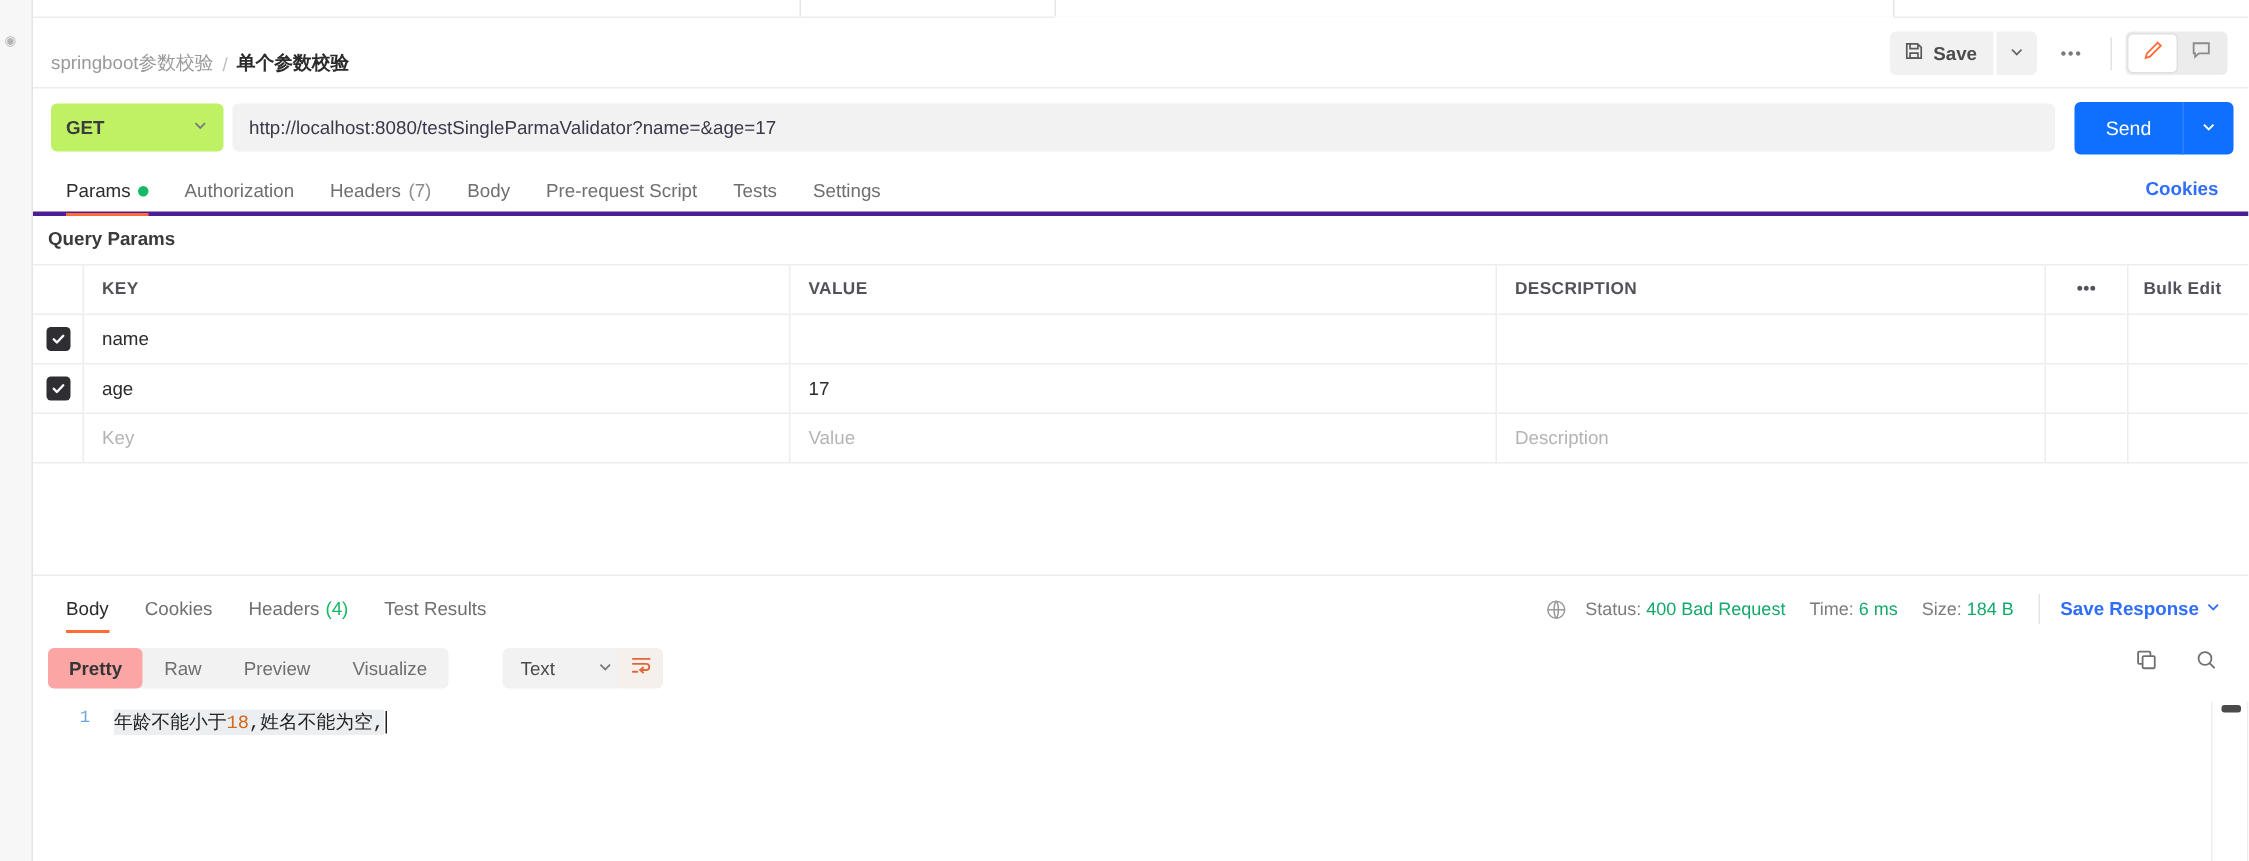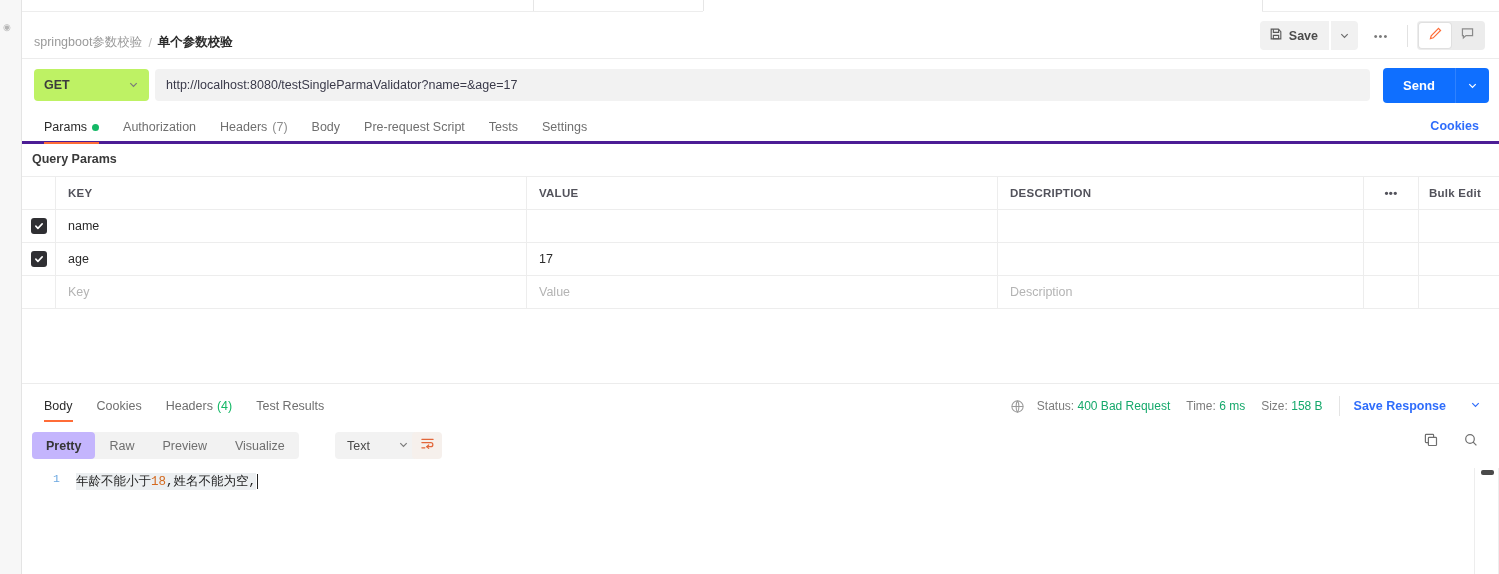--- a/index.html
+++ b/index.html
@@ -47,21 +47,21 @@
   .urlrow { position:absolute; left:22px; top:60px; width:1477px; height:50px; background:#fff; }
   .method { position:absolute; left:12px; top:9px; width:115px; height:32px; background:#bef264; border-radius:4px;
             display:flex; align-items:center; justify-content:space-between; padding:0 10px; cursor:pointer; }
   .method .m-label { font-size:12.5px; font-weight:bold; color:#3c3c3c; }
   .urlbox { position:absolute; left:133px; top:9px; width:1215px; height:32px; background:#f2f2f2; border-radius:4px;
             display:flex; align-items:center; padding:0 11px; cursor:text; }
   .urlbox span { font-size:12.5px; color:#3a3a4a; }
   .sendgrp { position:absolute; right:10px; top:8px; display:flex; align-items:center;
              background:#0f6fff; border-radius:4px; height:35px; }
   .send-btn { display:flex; align-items:center; justify-content:center; width:72px; height:35px; color:#fff;
-              font-size:13px; font-weight:bold; cursor:pointer; }
+              font-size:13px; font-weight:normal; cursor:pointer; }
   .send-sep { width:1px; height:35px; background:#2f82ff; }
   .send-caret { width:33px; height:35px; display:flex; align-items:center; justify-content:center; cursor:pointer; }
 
   
   .reqtabs { position:absolute; left:22px; top:110px; width:1477px; height:34px; border-bottom:3px solid #4c1d95; }
   .tablist { position:absolute; left:10px; top:0; display:flex; align-items:center; height:34px; gap:0; }
   .rtab { display:flex; align-items:center; gap:5px; height:34px; padding:0 12px; font-size:12.5px;
           color:#6f6f6f; cursor:pointer; position:relative; }
   .rtab.active { color:#2b2b2b; }
   .rtab.active::after { content:""; position:absolute; left:12px; right:12px; bottom:0; height:2px; background:#ff6c37; }
@@ -96,27 +96,27 @@
   .rsp-tab { display:flex; align-items:center; gap:4px; height:32px; padding:0 12px; font-size:12.5px; color:#6f6f6f; cursor:pointer; position:relative; }
   .rsp-tab.active { color:#2b2b2b; }
   .rsp-tab.active::after { content:""; position:absolute; left:12px; right:12px; bottom:0; height:2px; background:#ff6c37; }
   .rsp-tab .gcount { color:#14b866; }
 
   .meta { position:absolute; right:18px; top:0; height:32px; display:flex; align-items:center; gap:0; font-size:12px;justify-content:flex-end; }
   .meta .globe { margin-right:12px; display:flex; align-items:center; color:#8a8a8a; }
   .meta .m { color:#7c7c7c; margin-right:16px; white-space:nowrap; }
   .meta .m b { font-weight:normal; color:#15a86b; }
   .meta .vdiv { width:1px; height:20px; background:#e4e4e4; margin:0 14px 0 0; }
-  .meta .saveresp { color:#2f6dfb; font-weight:bold; cursor:pointer; display:flex; align-items:center; gap:24px; font-size:12.5px; }
+  .meta .saveresp { color:#2f6dfb; font-weight:bold; cursor:pointer; display:flex; align-items:center; gap:4px; font-size:12.5px; }
 
   
   .bodybar { position:absolute; left:22px; top:430px; width:1477px; height:36px; }
   .segmented { position:absolute; left:10px; top:2px; display:flex; align-items:center; background:#f2f2f2; border-radius:4px; height:27px; }
   .seg { height:27px; padding:0 14px; display:flex; align-items:center; font-size:12.5px; color:#6f6f6f; cursor:pointer; border-radius:4px; }
-  .seg.active { background:#c4b5fd; color:#353535; font-weight:bold; }
+  .seg.active { background:#fca5a5; color:#353535; font-weight:bold; }
   .fmt { position:absolute; left:313px; top:2px; height:27px; background:#f2f2f2; border-radius:4px;
          display:flex; align-items:center; gap:28px; padding:0 9px 0 12px; cursor:pointer; }
   .fmt span { font-size:12.5px; color:#4a4a4a; }
   .wrapbtn { position:absolute; left:390px; top:2px; width:30px; height:27px; background:#f6f0ec; border-radius:4px;
              display:flex; align-items:center; justify-content:center; cursor:pointer; }
   .bodybar .icons { position:absolute; right:20px; top:2px; display:flex; align-items:center; gap:24px; }
   .ibtn { cursor:pointer; color:#6f6f6f; display:flex; align-items:center; }
 
   
   .editor { position:absolute; left:22px; top:468px; width:1477px; height:106px; background:#fff; }
@@ -335,21 +335,21 @@
       <span class="m">
         <span>Status:</span>
         <b>400 Bad Request</b>
       </span>
       <span class="m">
         <span>Time:</span>
         <b>6 ms</b>
       </span>
       <span class="m">
         <span>Size:</span>
-        <b>158 B</b>
+        <b>184 B</b>
       </span>
       <span class="vdiv"></span>
       <span class="saveresp">
         <span>Save Response</span>
         <span>
           <svg width="11" height="11" viewBox="0 0 12 12" fill="none" stroke="#2f6dfb" stroke-width="1.3">
               <path d="M2.5 4.5L6 8l3.5-3.5"></path>
             </svg>
         </span>
       </span>

